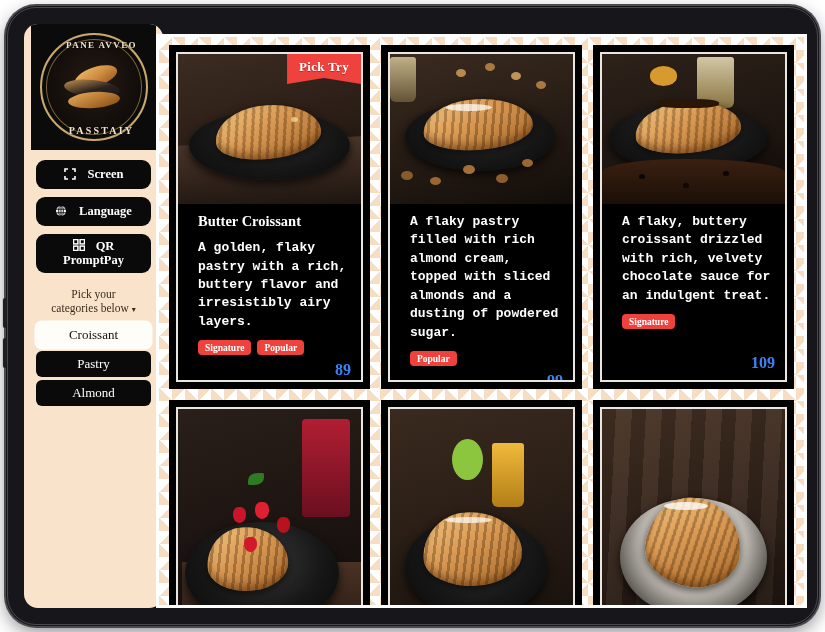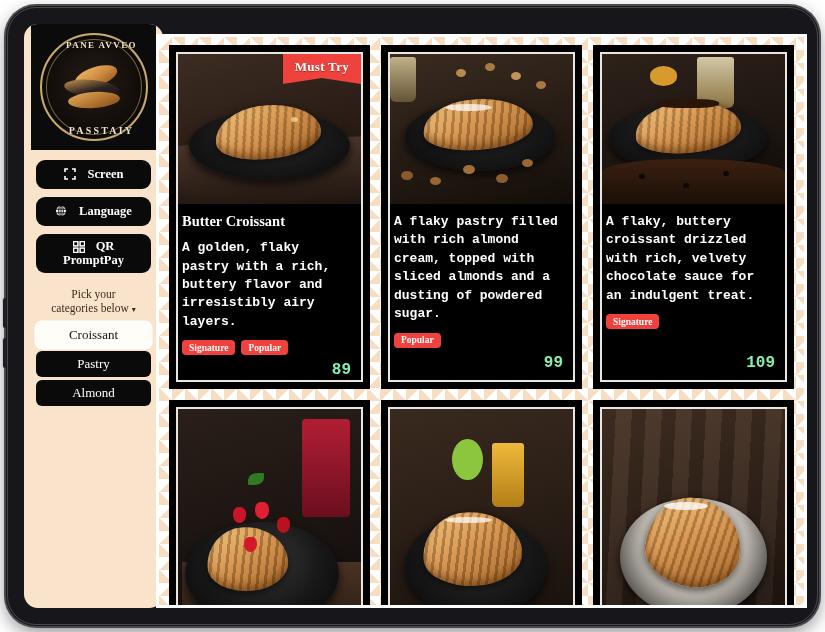--- a/index.html
+++ b/index.html
@@ -142,21 +142,21 @@
   .pill-button .glyph {
     display: inline-flex;
     align-items: center;
     justify-content: center;
     width: 12px;
     height: 12px;
     flex: 0 0 auto;
   }
   .pill-button .glyph svg { display: block; }
   #qr-promptpay-button { flex-direction: column; gap: 0px; padding: 5px 4px; }
-  #qr-promptpay-button .qr-line1 { display: flex; align-items: flex-end; gap: 11px; }
+  #qr-promptpay-button .qr-line1 { display: flex; align-items: flex-start; gap: 11px; }
 
   #category-header {
     margin-top: 14px;
     text-align: center;
     color: #3b2d20;
     font-family: "Liberation Serif", serif;
     font-size: 11.5px;
     line-height: 1.25;
     width: 100%;
     padding: 0 8px;
@@ -280,21 +280,21 @@
     font-weight: bold;
     font-size: 13px;
     letter-spacing: 0.3px;
     padding: 5px 12px 9px 12px;
     z-index: 6;
     clip-path: polygon(0 0, 100% 0, 100% 100%, 50% 80%, 0 100%);
     text-shadow: 0 1px 1px rgba(0,0,0,0.35);
   }
 
   .card-body {
-    padding: 9px 10px 8px 4px;
+    padding: 9px 10px 8px 20px;
     color: #ffffff;
     display: flex;
     flex-direction: column;
     flex: 1 1 auto;
     min-height: 0;
   }
   .card-title {
     font-family: "Liberation Serif", serif;
     font-weight: bold;
     font-size: 14.5px;
@@ -320,24 +320,24 @@
     font-family: "Liberation Serif", serif;
     font-size: 9.5px;
     font-weight: bold;
     border-radius: 4px;
     padding: 2.5px 7px;
     white-space: nowrap;
   }
   .card-price {
     margin-top: auto;
     text-align: right;
-    font-family: Liberation Mono, monospace;
+    font-family: Liberation Serif, serif;
     font-size: 16px;
     font-weight: bold;
-    color: #86efac;
+    color: #3b82f6;
   }
 </style>
 </head>
 <body>
 
 <div id="device-frame">
 
   <div class="side-button" id="side-button-volume-up"></div>
   <div class="side-button" id="side-button-volume-down"></div>
 
@@ -419,21 +419,21 @@
         <article class="menu-card">
           <div class="menu-card-inner">
             <div class="card-photo">
               <div class="scene">
                 <div style="position:absolute;inset:0;background:linear-gradient(165deg,#3c2c22 0%,#2a1d16 55%,#140e0a 100%);"></div>
                 <div style="position:absolute;left:-6%;top:58%;width:112%;height:46%;background:linear-gradient(180deg,#4a352a 0%,#1d140f 100%);transform:rotate(-3deg);"></div>
                 <div class="plate" style="left:6%;top:38%;width:88%;height:46%;"></div>
                 <div class="croissant" style="left:20%;top:34%;width:58%;height:36%;transform:rotate(-7deg);"></div>
                 <div class="speck" style="left:62%;top:42%;width:7px;height:5px;background:#f6d89a;opacity:.75;"></div>
               </div>
-              <div class="badge-must-try">Must Try</div>
+              <div class="badge-must-try">Pick Try</div>
             </div>
             <div class="card-body">
               <h3 class="card-title">Butter Croissant</h3>
               <p class="card-desc">A golden, flaky pastry with a rich, buttery flavor and irresistibly airy layers.</p>
               <div class="tag-row">
                 <span class="tag">Signature</span>
                 <span class="tag">Popular</span>
               </div>
               <div class="card-price">89</div>
             </div>

